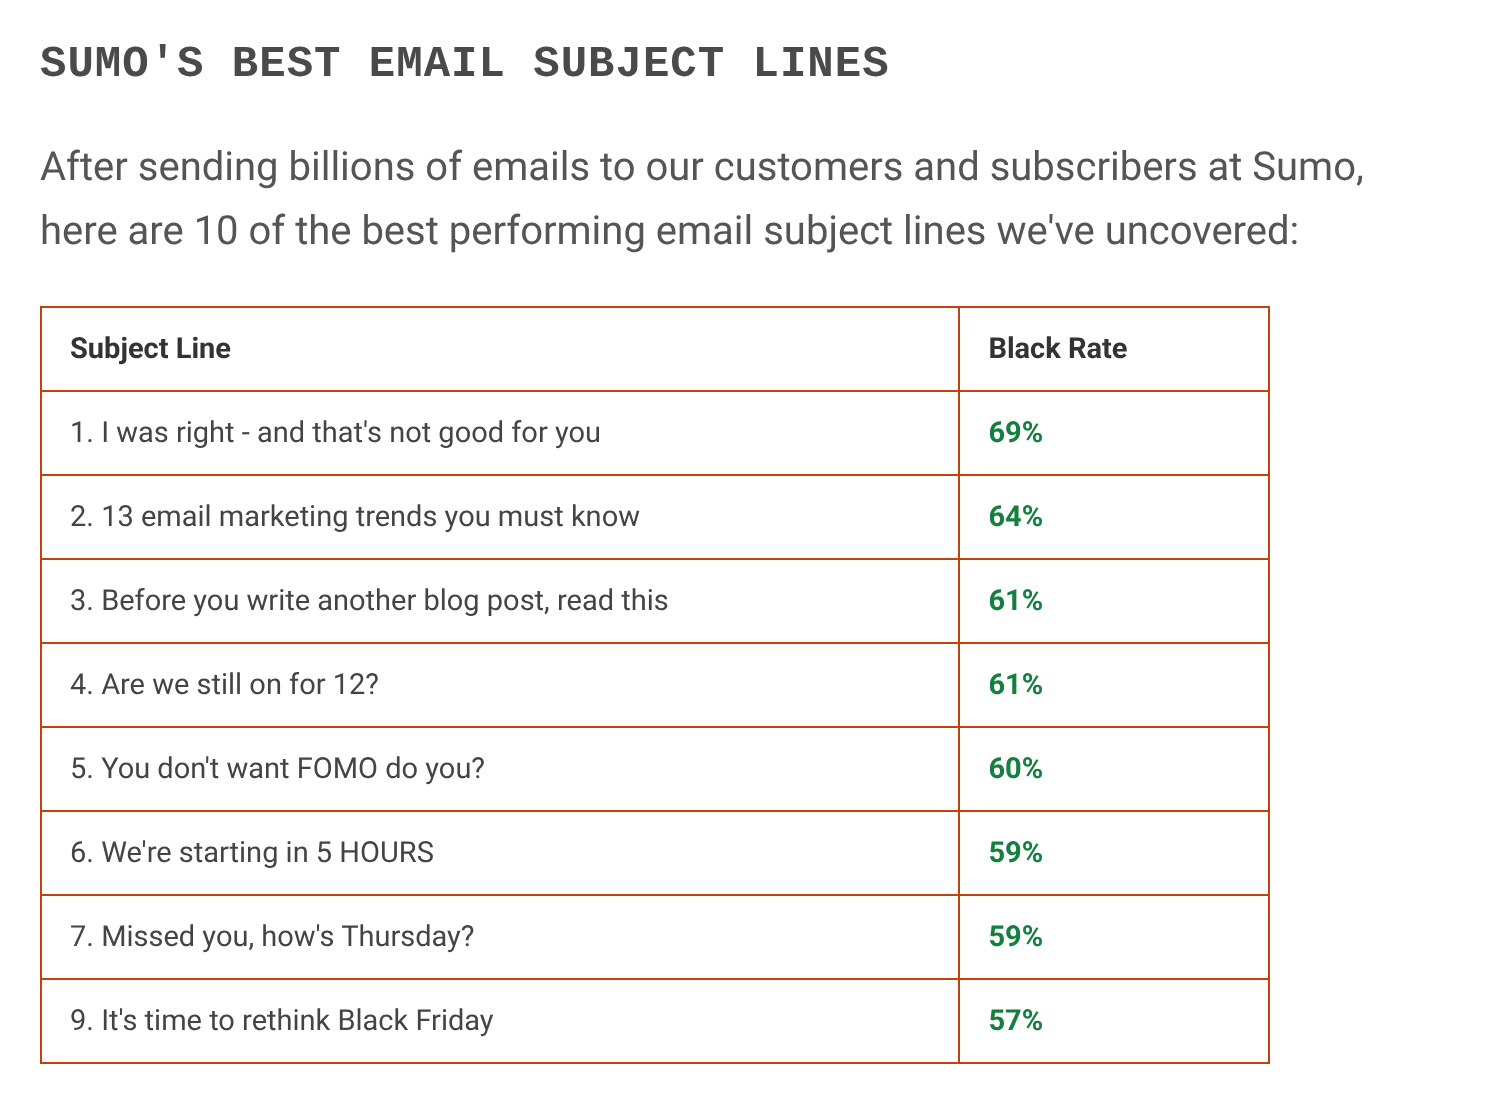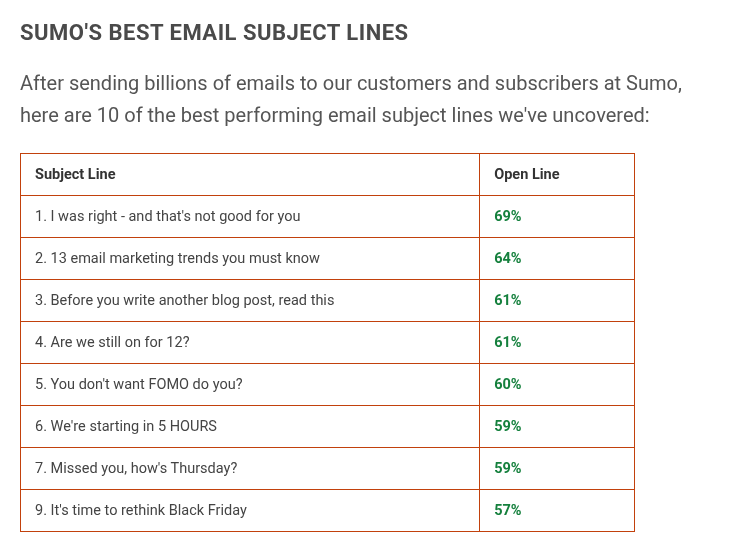--- a/index.html
+++ b/index.html
@@ -13,20 +13,21 @@
       padding: 20px;
       color: #333;
       width: 744px;
     }
     h2 {
       font-size: 22px;
       font-weight: 700;
       color: #4a4a4a;
       letter-spacing: 0.5px;
       margin-bottom: 22px;
+      font-family: Liberation Mono, monospace;
     }
     .intro {
       font-size: 20px;
       line-height: 1.6;
       color: #555;
       margin-bottom: 22px;
       max-width: 700px;
     }
     table {
       border-collapse: collapse;
@@ -60,21 +61,21 @@
 <body>
 
 <h2>SUMO'S BEST EMAIL SUBJECT LINES</h2>
 
 <p class="intro">After sending billions of emails to our customers and subscribers at Sumo, here are 10 of the best performing email subject lines we've uncovered:</p>
 
 <table>
   <thead>
     <tr>
       <th class="col-subject">Subject Line</th>
-      <th class="col-rate">Open Line</th>
+      <th class="col-rate">Black Rate</th>
     </tr>
   </thead>
   <tbody id="table-body">
   <tr>
         <td>1. I was right - and that's not good for you</td>
         <td class="rate">69%</td>
       </tr>
       <tr>
         <td>2. 13 email marketing trends you must know</td>
         <td class="rate">64%</td>

